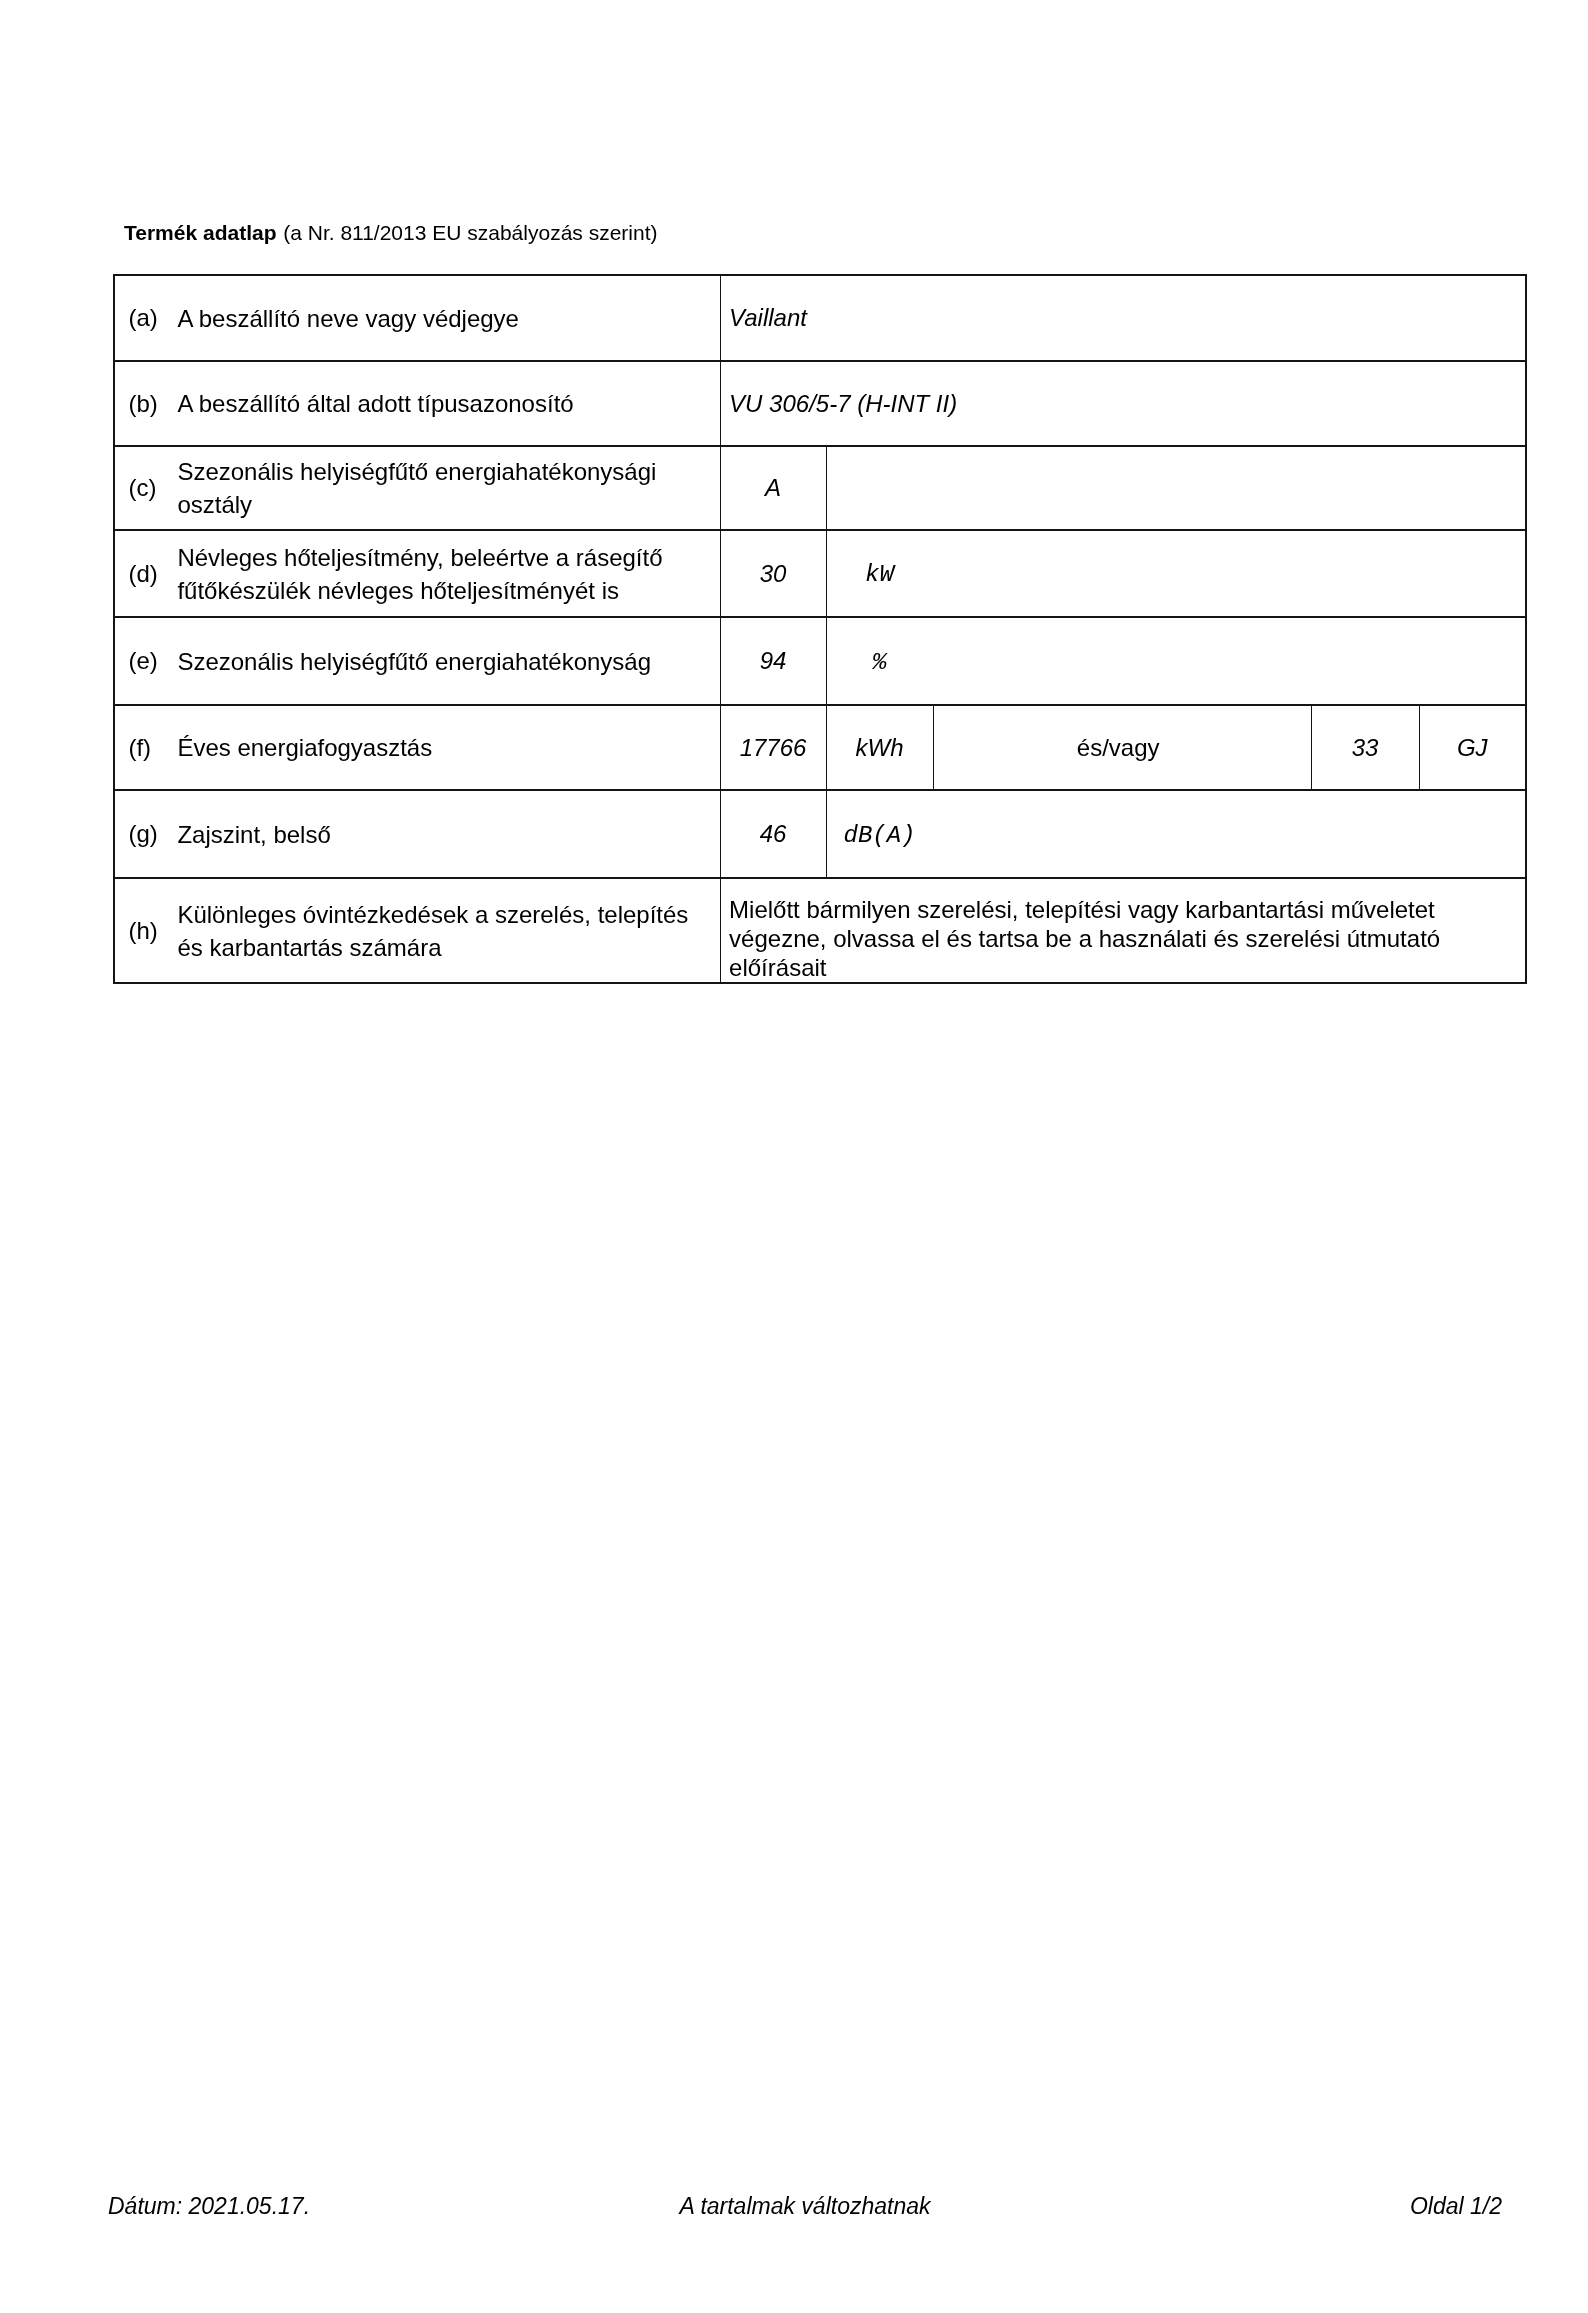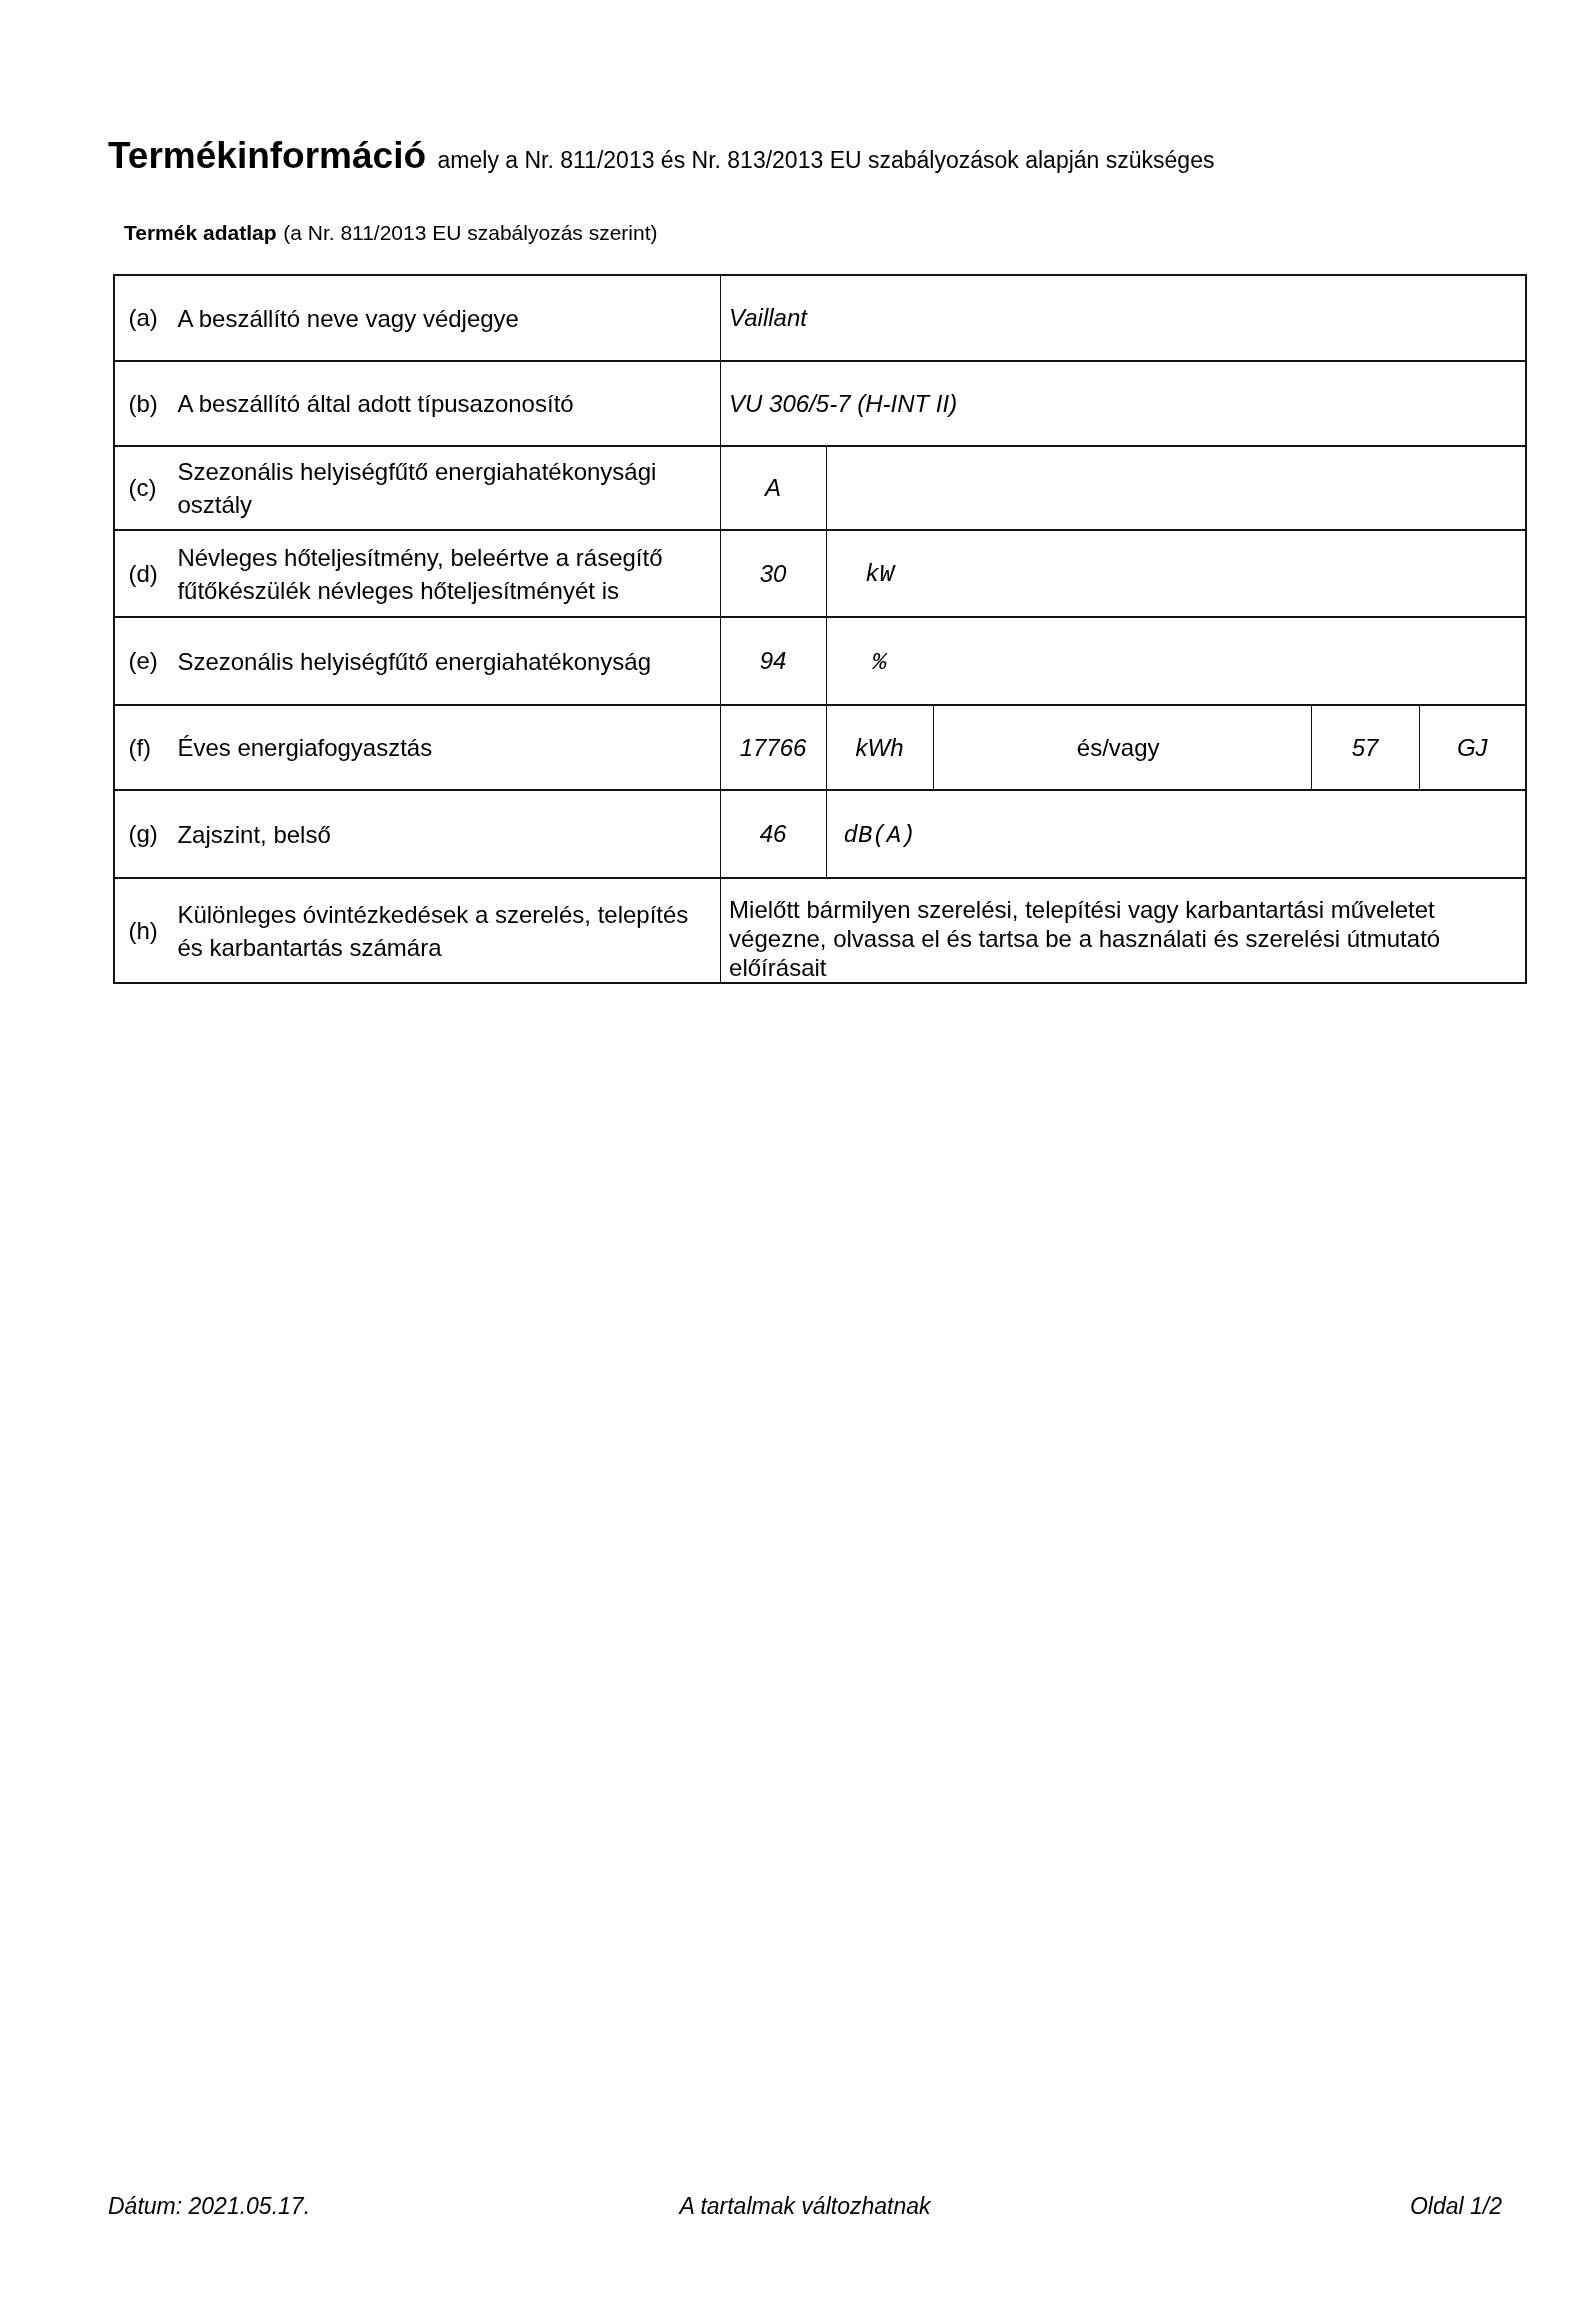--- a/index.html
+++ b/index.html
@@ -109,23 +109,20 @@
   }
   .f-left{flex:1;text-align:left;white-space:nowrap;}
   .f-center{flex:1;text-align:center;white-space:nowrap;}
   .f-right{flex:1;text-align:right;white-space:nowrap;}
 </style>
 </head>
 <body>
 
 <div class="page">
 
-  <div class="doc-title">
-    <span>Termékinformáció</span><span class="suffix">amely a Nr. 811/2013 és Nr. 813/2013 EU szabályozások alapján szükséges</span>
-  </div>
 
   <div class="doc-subtitle">
     <span class="b">Termék adatlap</span><span class="rest">(a Nr. 811/2013 EU szabályozás szerint)</span>
   </div>
 
   <table class="info">
     <colgroup>
       <col style="width:606px">
       <col style="width:106px">
       <col style="width:107px">
@@ -190,21 +187,21 @@
       <tr style="height:85px">
         <td>
           <div class="lcell">
             <span class="letter">(f)</span>
             <span class="ltext">Éves energiafogyasztás</span>
           </div>
         </td>
         <td class="num">17766</td>
         <td class="num">kWh</td>
         <td class="andor">és/vagy</td>
-        <td class="num">57</td>
+        <td class="num">33</td>
         <td class="num">GJ</td>
       </tr>
 
       <tr style="height:88px">
         <td>
           <div class="lcell">
             <span class="letter">(g)</span>
             <span class="ltext">Zajszint, belső</span>
           </div>
         </td>

